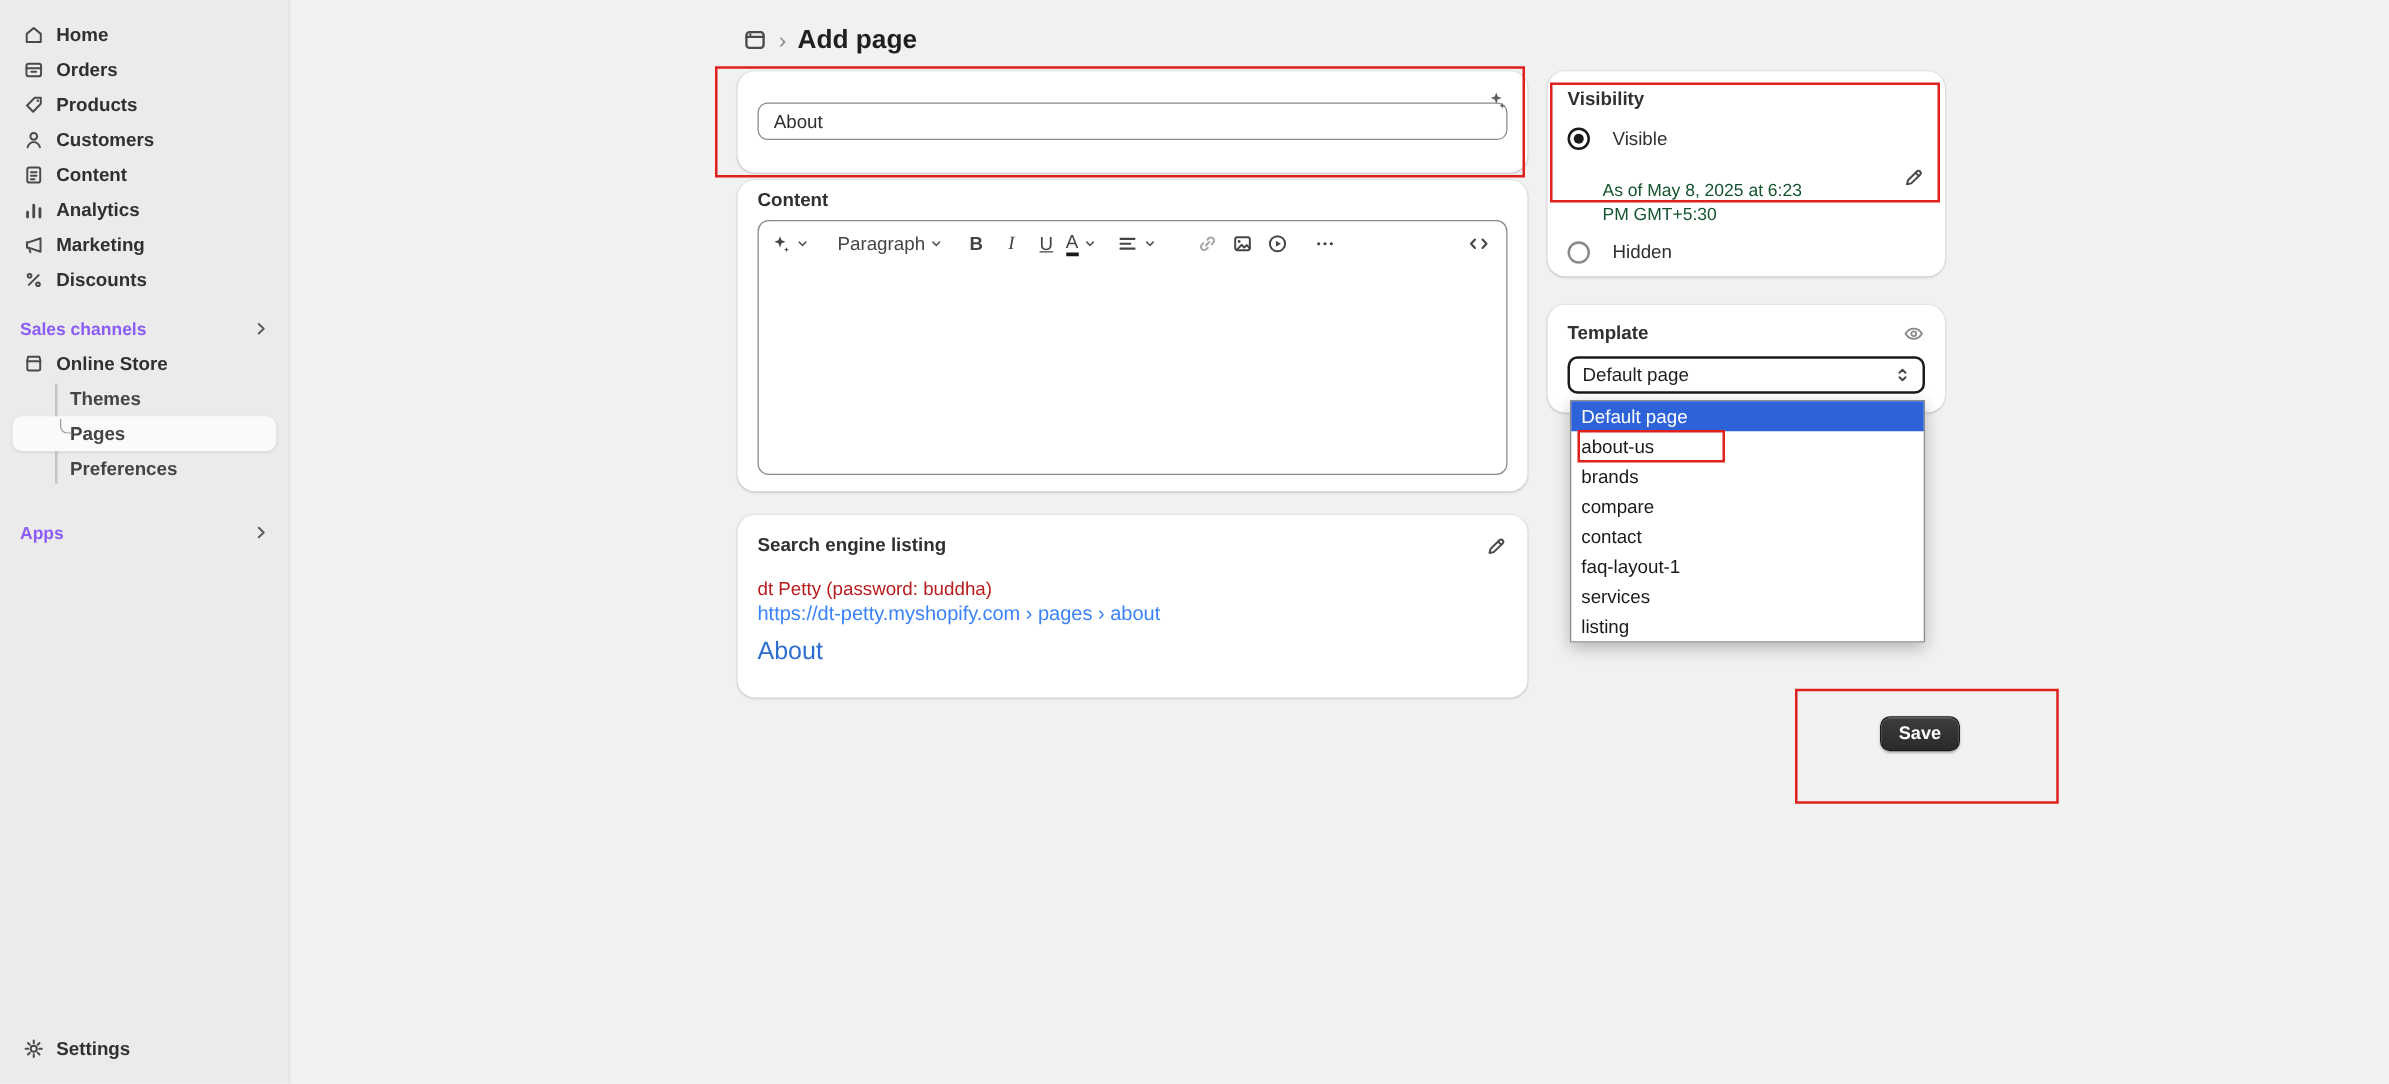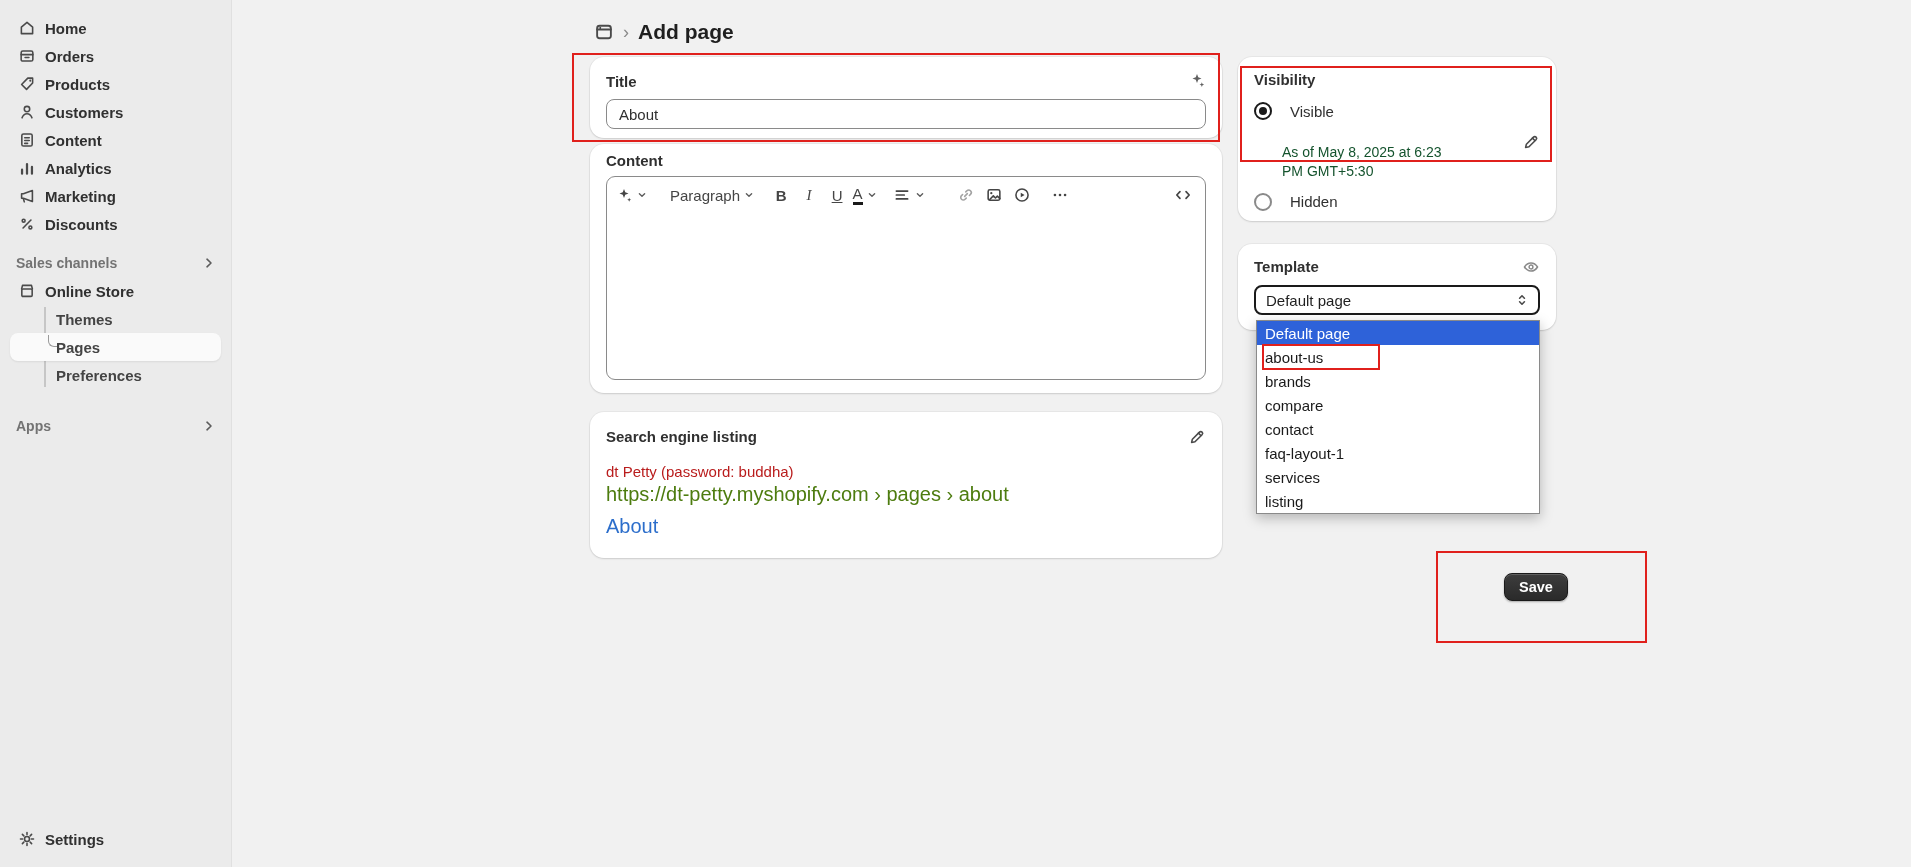--- a/index.html
+++ b/index.html
@@ -20,21 +20,21 @@
   .nav-item {
     display:flex; align-items:center; gap:9px; height:28px; margin:0 10px;
     padding:0 8px; border-radius:8px; font-size:15px; font-weight:600;
     color:#303030; cursor:pointer; position:relative;
   }
   .nav-item .icon { width:18px; height:18px; color:#4a4a4a; flex:0 0 auto; }
   .nav-item .icon svg { width:18px; height:18px; }
   .section-row {
     display:flex; align-items:center; justify-content:space-between;
     height:28px; margin-top:11px; padding:0 14px 0 16px;
-    font-size:14px; font-weight:700; color:#737373; cursor:pointer;
+    font-size:14px; font-weight:700; color:#8b5cf6; cursor:pointer;
   }
   .section-row .chev { width:16px; height:16px; color:#5c5c5c; }
   .sub-group { position:relative; }
   .sub-group::before {
     content:""; position:absolute; left:44px; top:2px; height:80px;
     width:1.5px; background:#c6c6c6;
   }
   .nav-item.sub { padding-left:46px; font-weight:600; color:#444; }
   .nav-item.sub.selected { background:#fafafa; box-shadow:0 1px 2px rgba(0,0,0,.08); }
   .elbow {
@@ -84,21 +84,21 @@
   .tb-bold { font-weight:700; }
   .tb-italic { font-style:italic; font-family:"Liberation Serif", serif; }
   .tb-underline { text-decoration:underline; }
   .tb-color { border-bottom:3px solid #1a1a1a; line-height:1; padding-bottom:1px; }
   .ml-a { margin-left:22px; } .ml-b { margin-left:12px; } .ml-c { margin-left:14px; }
   .ml-d { margin-left:26px; } .ml-e { margin-left:10px; } .ml-auto { margin-left:auto; }
 
   .seo-card { left:590px; top:412px; width:632px; height:146px; padding:16px; }
   .seo-card .pencil { position:absolute; right:16px; top:16px; width:18px; height:18px; color:#4a4a4a; cursor:pointer; }
   .seo-site { margin-top:18px; font-size:15px; color:#b91c1c; }
-  .seo-url { margin-top:3px; font-size:20px; color:#4d7c0f; }
+  .seo-url { margin-top:3px; font-size:16px; color:#3b82f6; }
   .seo-title { margin-top:9px; font-size:20px; color:var(--accent_link,#2c6ecb); cursor:pointer; }
 
   
   .visibility-card { left:1238px; top:57px; width:318px; height:164px; padding:14px 16px; }
   .radio-row { display:flex; align-items:center; gap:18px; margin-top:14px; cursor:pointer; }
   .radio { width:18px; height:18px; border-radius:50%; border:2px solid #8a8a8a; background:#fff; flex:0 0 auto; }
   .radio.selected { border-color:#1a1a1a; position:relative; }
   .radio.selected::after { content:""; position:absolute; inset:3px; border-radius:50%; background:#1a1a1a; }
   .radio-label { font-size:15px; color:#303030; }
   .vis-date { margin-left:28px; margin-top:23px; width:180px; font-size:14px; line-height:1.35; color:#14532d; }
@@ -274,21 +274,20 @@
         <svg viewBox="0 0 16 16" fill="none" stroke="currentColor" stroke-width="1.5" stroke-linecap="round" stroke-linejoin="round">
           <rect x="2.5" y="3" width="11" height="10" rx="2"></rect>
           <path d="M2.5 6h11M5 4.5h.01"></path>
         </svg>
       </span>
     <span class="bc-sep">›</span>
     <h1>Add page</h1>
   </div>
 
   <section class="card title-card">
-    <div class="card-label">Title</div>
     <span class="sparkle">
         <svg viewBox="0 0 16 16">
           <path d="M8 2.6l1.1 2.9 2.9 1.1-2.9 1.1L8 10.6 6.9 7.7 4 6.6l2.9-1.1z" fill="currentColor"></path>
           <path d="M12.3 10l.6 1.5 1.5.6-1.5.6-.6 1.5-.6-1.5-1.5-.6 1.5-.6z" fill="currentColor"></path>
         </svg>
       </span>
     <input class="title-input" type="text" value="About" style="">
   </section>
 
   <section class="card content-card">

